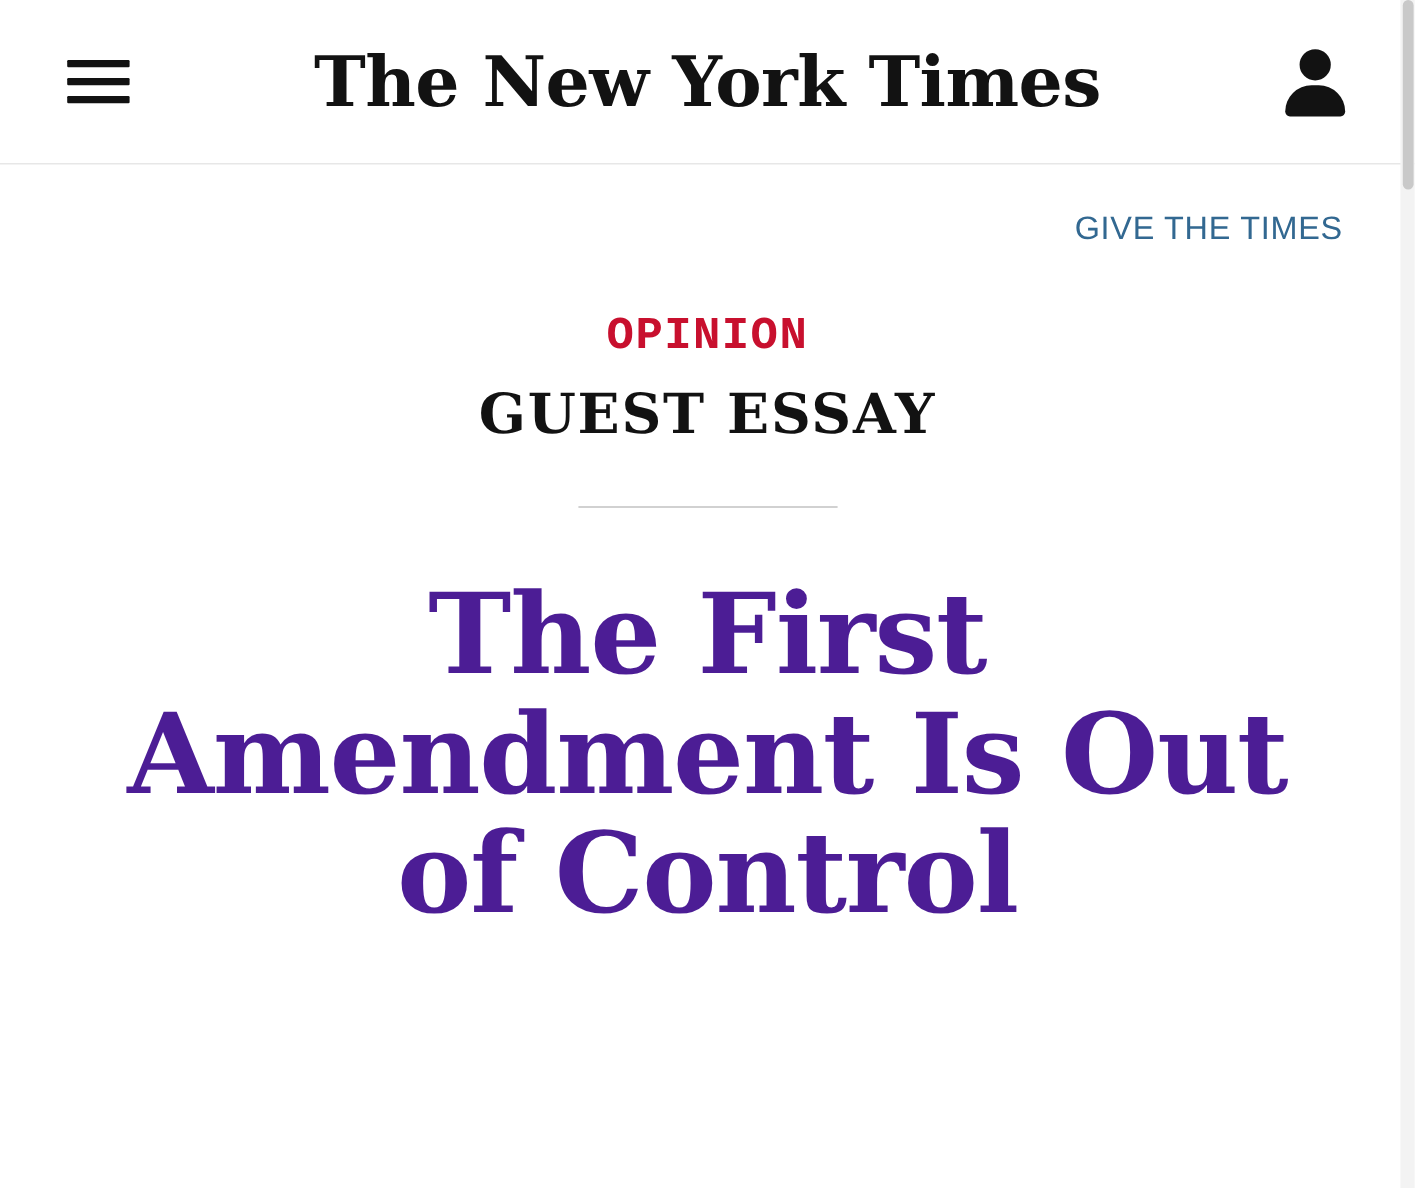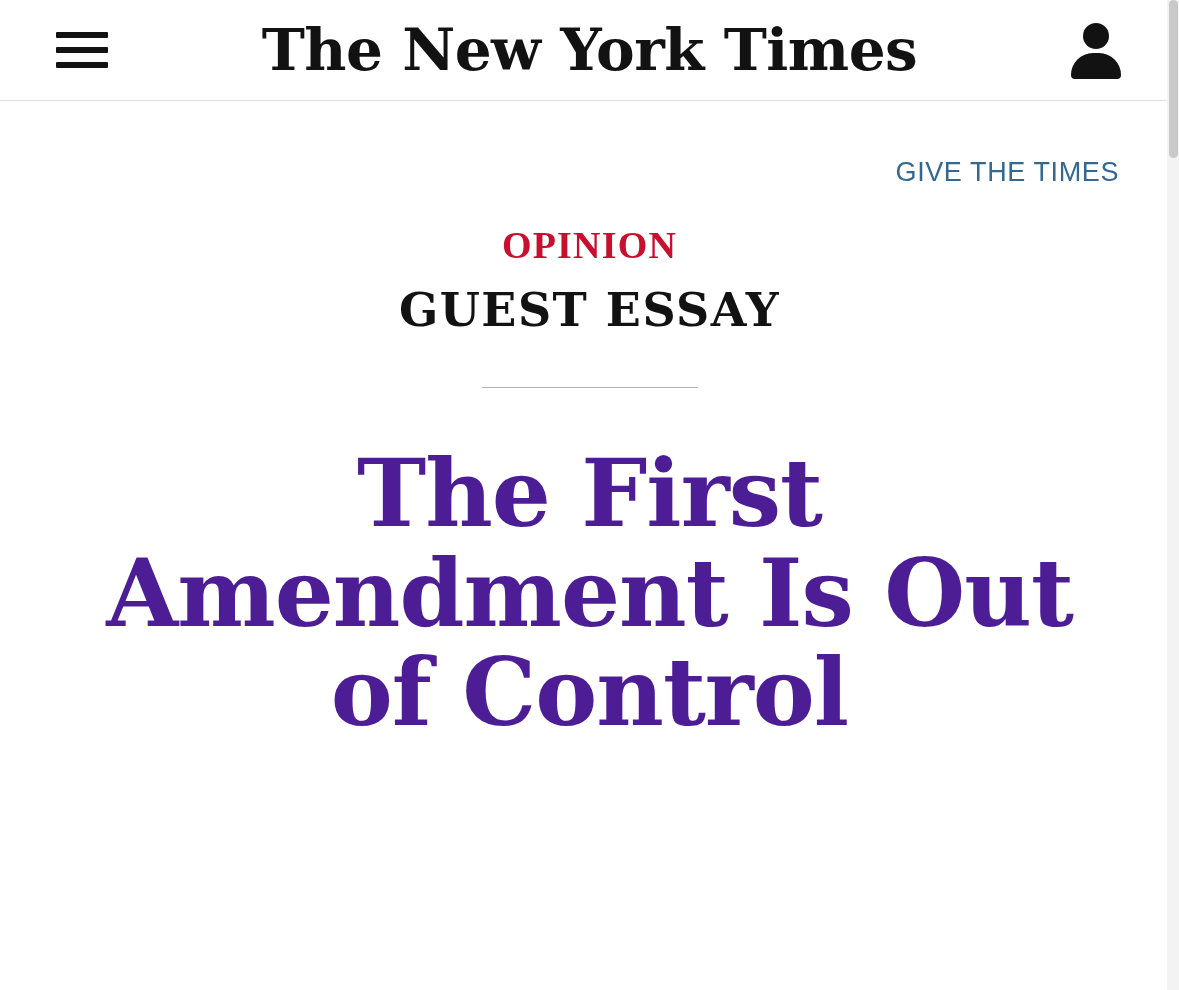--- a/index.html
+++ b/index.html
@@ -13,21 +13,21 @@
   .page {
     position: relative;
     width: 1179px;
     height: 990px;
     background: #fff;
   }
 
   
   .masthead {
     position: relative;
-    height: 101px;
+    height: 137px;
     border-bottom: 1px solid #e2e2e2;
     display: flex;
     align-items: center;
   }
   .hamburger {
     position: absolute;
     left: 56px;
     top: 50%;
     transform: translateY(-50%);
     width: 52px;
@@ -107,36 +107,36 @@
   }
 
   
   .subbar {
     position: relative;
     height: 110px;
   }
   .give-times {
     position: absolute;
     right: 60px;
-    top: 56px;
+    top: 38px;
     font-size: 27px;
     letter-spacing: 0.6px;
     color: #326891;
     text-transform: uppercase;
     cursor: pointer;
   }
 
   
   .article-header {
     text-align: center;
     padding: 0 40px;
   }
   .kicker-opinion {
     margin-top: 12px;
-    font-family: Liberation Serif, serif;
+    font-family: Liberation Mono, monospace;
     font-weight: 700;
     font-size: 38px;
     letter-spacing: 1.2px;
     color: #c8102e;
   }
   .kicker-type {
     margin-top: 16px;
     font-family: "DejaVu Serif", serif;
     font-weight: 700;
     font-size: 46px;

